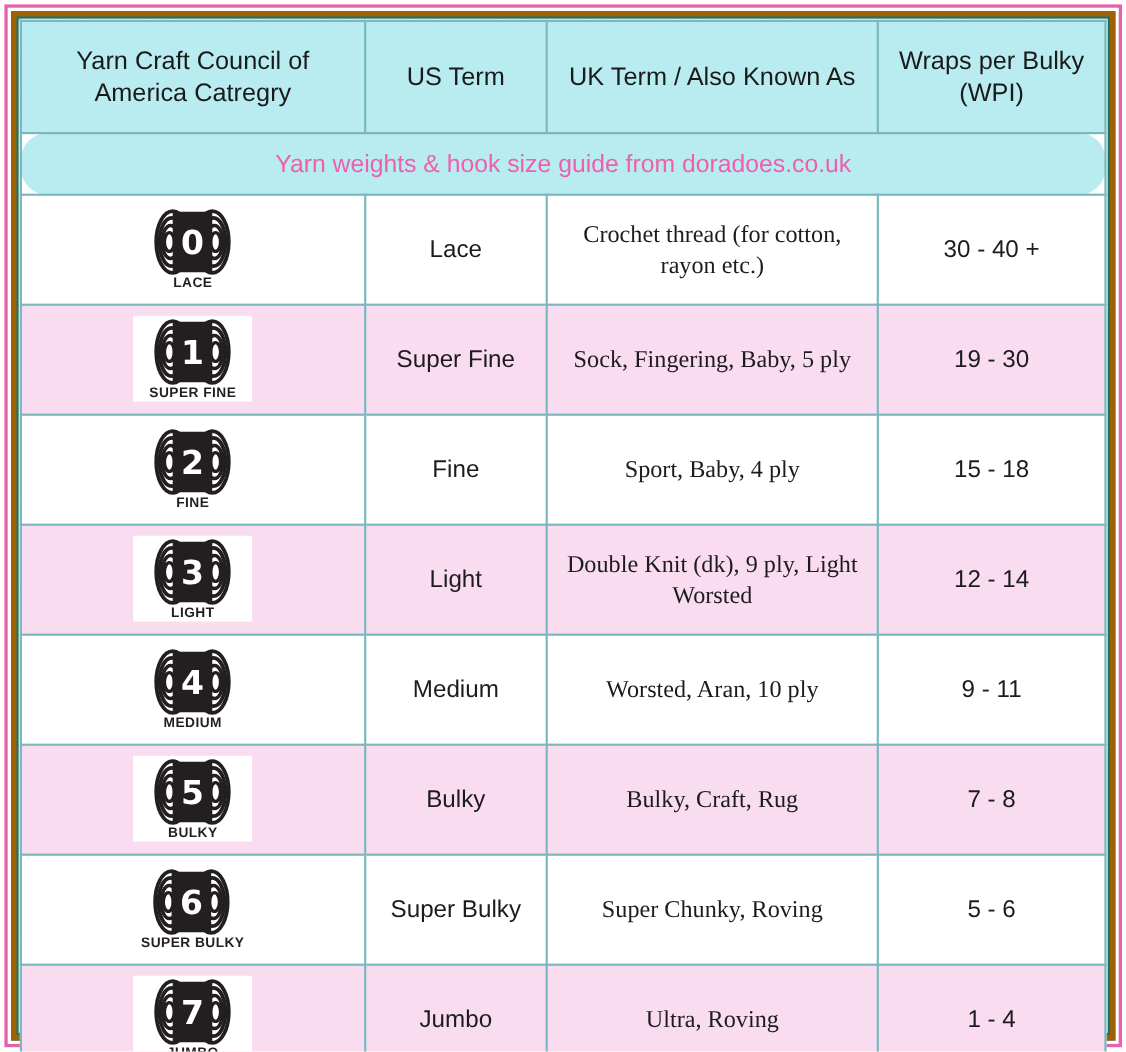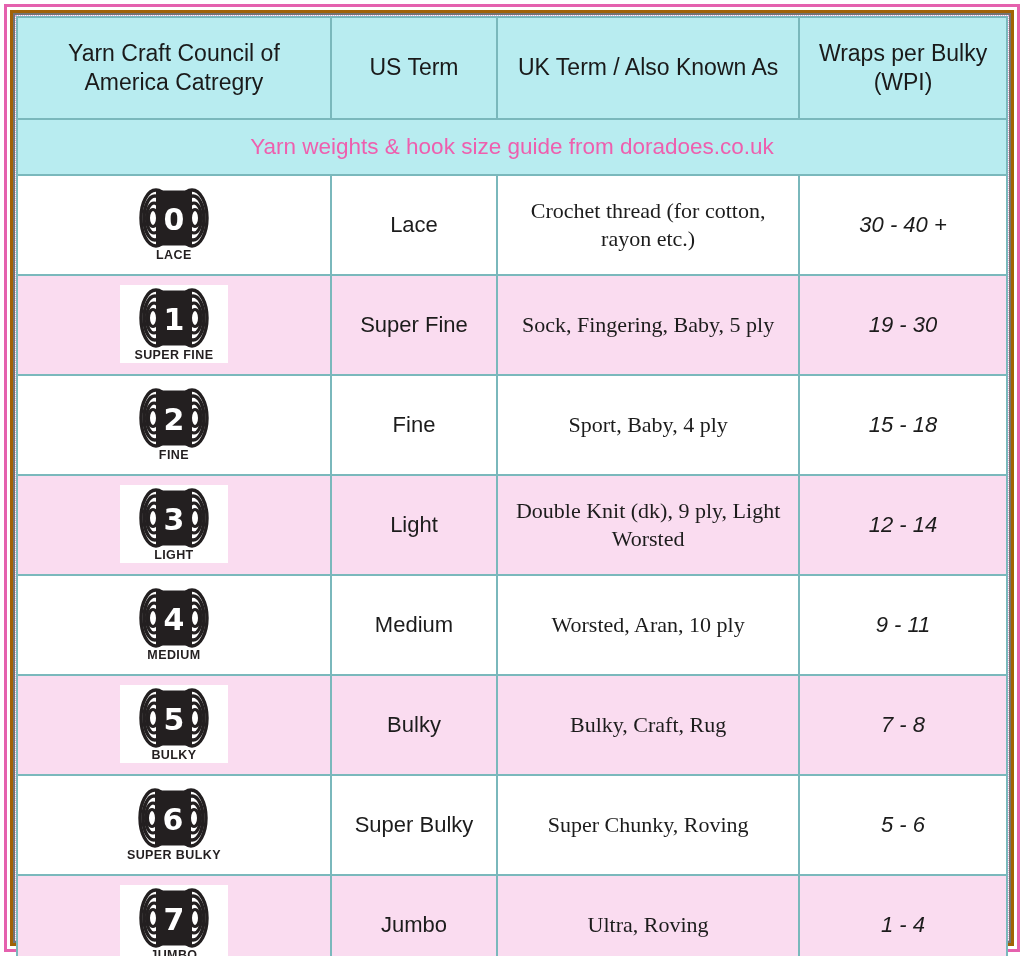--- a/index.html
+++ b/index.html
@@ -29,23 +29,23 @@
     width: 100%;
     height: 100%;
     border: 3px solid #e561ae;
     padding: 3px;
     background: #ffffff;
   }
   .frame-inner {
     box-sizing: border-box;
     width: 100%;
     height: 100%;
-    border: 3px solid #a16207;
+    border: 5px solid #a16207;
     padding: 2px;
-    background: #737373;
+    background: #0f766e;
   }
   .frame-dots {
     box-sizing: border-box;
     width: 100%;
     height: 100%;
     border: 1px dotted #e9a8d2;
     background: #ffffff;
   }
 
   
@@ -81,31 +81,32 @@
     padding: 6px 10px;
   }
 
   
   tr.subtitle-row > td {
     background: #b8ecf0;
     color: #ee5fae;
     font-size: 22.5px;
     height: 46px;
     padding: 4px 10px;
+    border-radius: 24px;
   }
 
   
   tr.data-row { height: 100px; }
   tr.row-white > td { background: #ffffff; }
   tr.row-pink  > td { background: #fadcf0; }
 
   td.cell-symbol { padding: 6px 4px; }
   td.cell-us     { font-size: 22px; }
   td.cell-uk     { font-size: 22px; padding-left: 12px; padding-right: 12px; font-family: Liberation Serif, serif; }
-  td.cell-wpi    { font-size: 22px; font-style: italic; }
+  td.cell-wpi    { font-size: 22px; }
 
   
   .skein {
     display: inline-block;
     background: #ffffff;
     padding: 3px 8px 1px 8px;
     line-height: 0;
   }
   .skein svg { display: block; }
   .skein-label {

